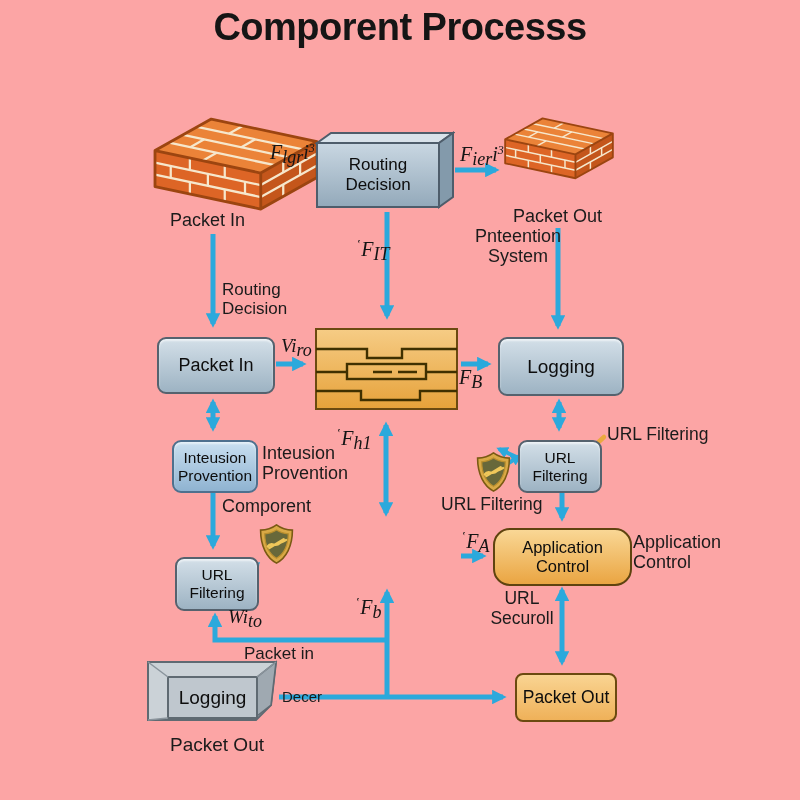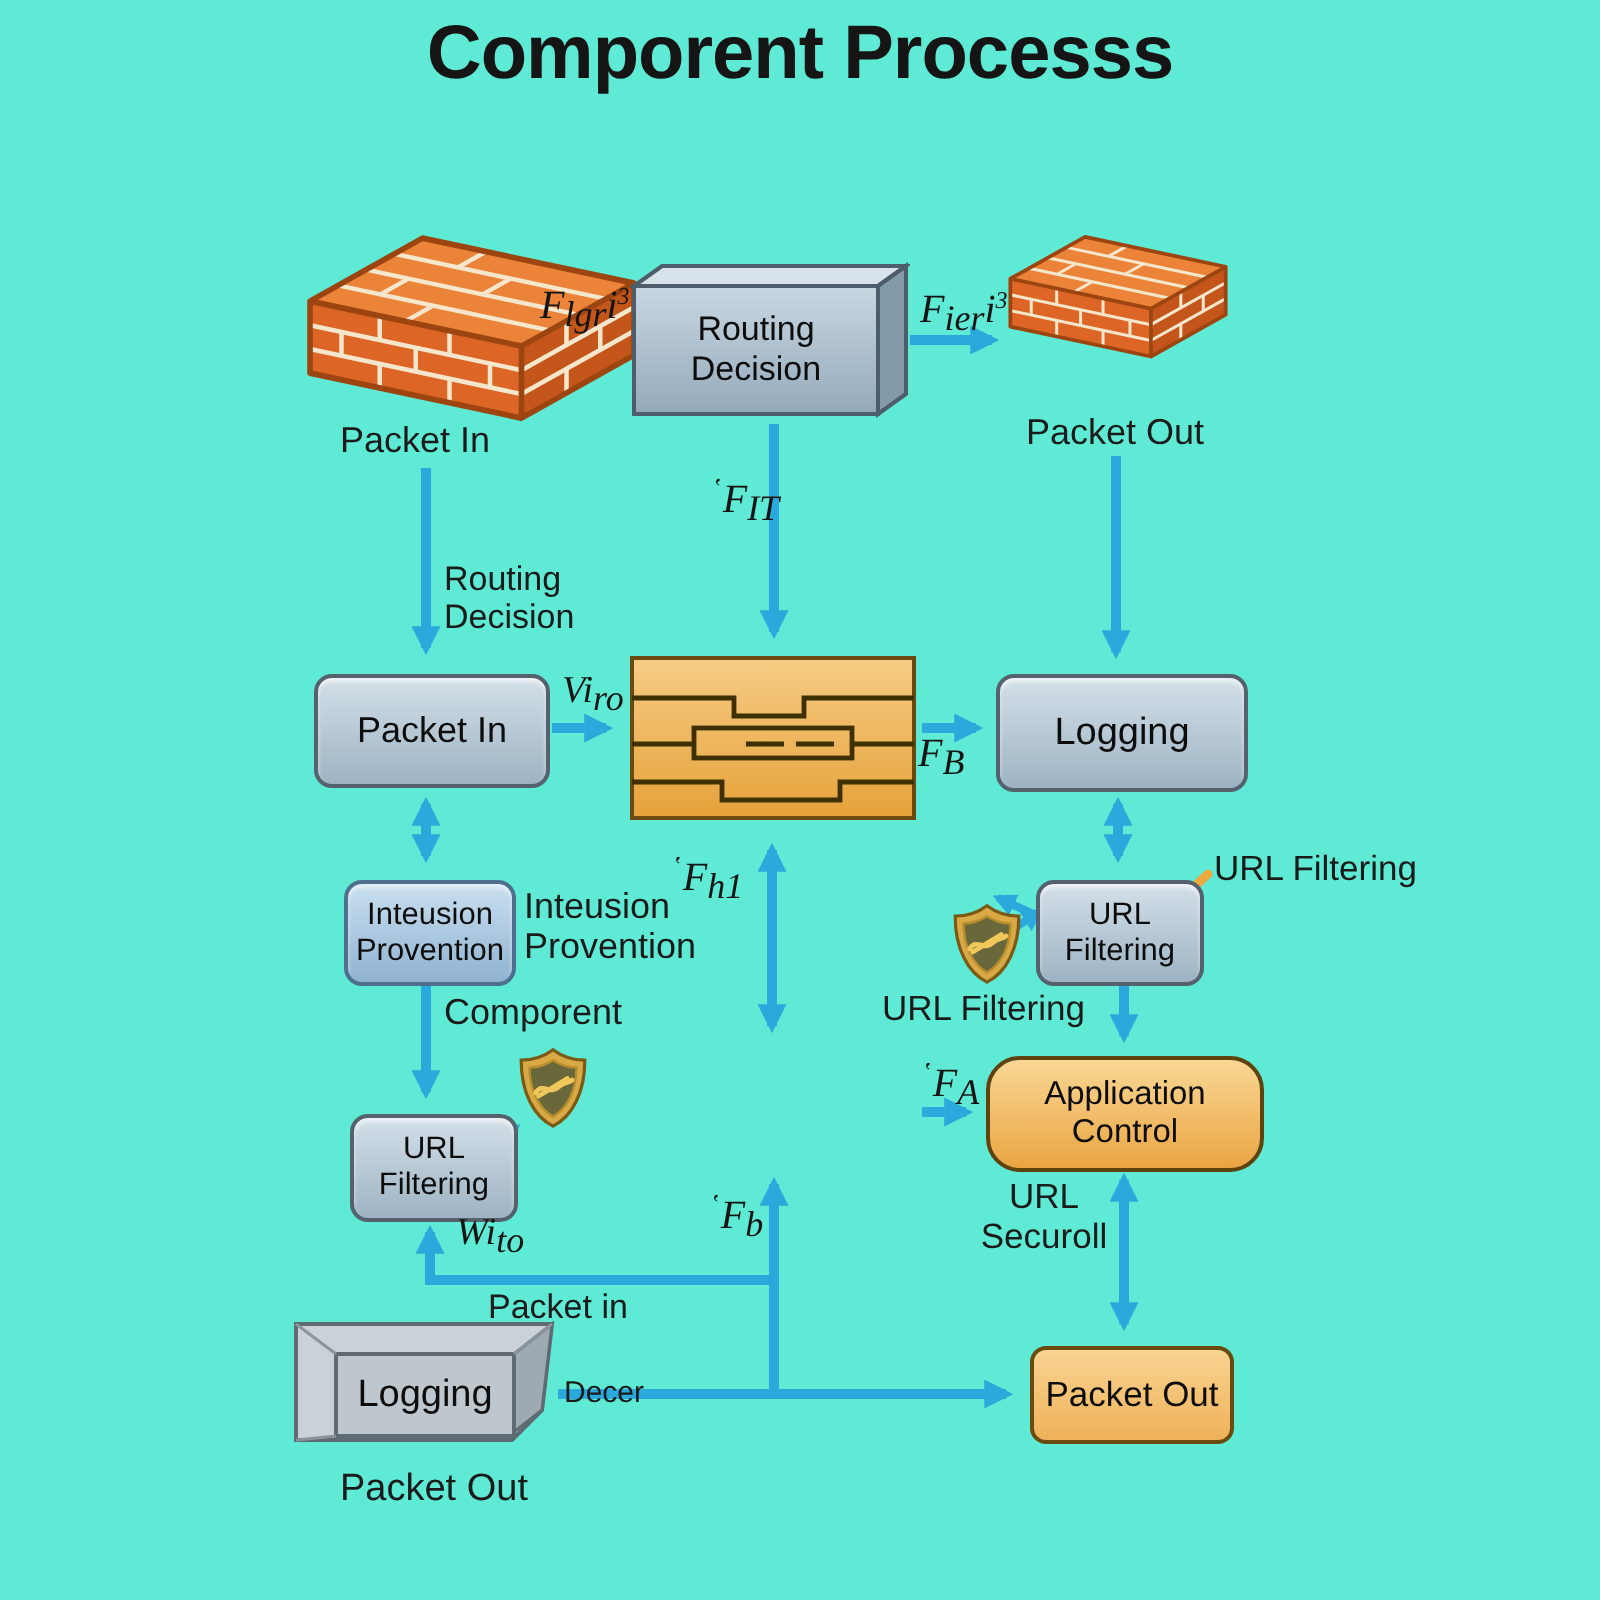--- a/index.html
+++ b/index.html
@@ -1,16 +1,16 @@
 <!DOCTYPE html>
 <html><head>
 <meta charset="utf-8">
 <style>
   html,body{margin:0;padding:0;background:#ffffff;}
-  #canvas{position:relative;width:800px;height:800px;background:#5eead4;overflow:hidden;
+  #canvas{position:relative;width:800px;height:800px;background:#fca5a5;overflow:hidden;
           font-family:"Liberation Sans",sans-serif;}
   .title{position:absolute;left:0;top:6px;width:100%;text-align:center;
          font-size:38px;font-weight:700;color:#151515;letter-spacing:-.5px;}
   .lbl{position:absolute;font-size:17px;line-height:1.13;color:#1b1b1b;white-space:pre-line;}
   .lbl.center{text-align:center;}
   .box{position:absolute;display:flex;align-items:center;justify-content:center;
        text-align:center;color:#0d0d0d;white-space:pre-line;line-height:1.15;}
   .blue{background:linear-gradient(#d3dfe8,#9db3c3);border:2px solid #55626e;border-radius:9px;
         box-shadow:inset 0 2px 2px rgba(255,255,255,.6);}
   .blue2{background:linear-gradient(#c9dff0,#8fb3d1);border:2px solid #4e708e;border-radius:9px;
@@ -96,20 +96,22 @@
   <div class="title">Comporent Processs</div>
 
   <svg class="svgabs" style="left:146px;top:85px" width="180" height="130" viewBox="0 0 160 115">
       <use href="#brickG"></use>
     </svg>
   <svg class="svgabs" style="left:499px;top:96px" width="120" height="86" viewBox="0 0 160 115">
       <use href="#brickG"></use>
     </svg>
   <div class="lbl" style="left:170px;top:210px;font-size:18px">Packet In</div>
   <div class="lbl" style="left:513px;top:206px;font-size:18px">Packet Out</div>
+  <div class="lbl center" style="left:465px;top:226px;width:106px;font-size:18px">Pnteention
+System</div>
 
   <svg class="svgabs" style="left:315px;top:131px" width="140" height="78">
     <polygon points="2,12 16,2 138,2 124,12" fill="#D8E2EA" stroke="#4E5D6B" stroke-width="2"></polygon>
     <polygon points="124,12 138,2 138,66 124,76" fill="#839AAB" stroke="#4E5D6B" stroke-width="2"></polygon>
     <rect x="2" y="12" width="122" height="64" fill="url(#frontGrad)" stroke="#4E5D6B" stroke-width="2"></rect>
   </svg>
   <div class="box" style="left:317px;top:145px;width:122px;height:60px;font-size:17px">Routing
 Decision</div>
 
   <svg class="svgabs" style="left:315px;top:328px" width="143" height="82">
@@ -151,20 +153,22 @@
   <div class="box" style="left:168px;top:677px;width:89px;height:41px;font-size:19px">Logging</div>
   <div class="lbl" style="left:170px;top:734px;font-size:19px">Packet Out</div>
 
   <div class="lbl" style="left:222px;top:280px">Routing
 Decision</div>
   <div class="lbl" style="left:262px;top:443px;font-size:18px">Inteusion
 Provention</div>
   <div class="lbl" style="left:607px;top:425px;font-size:17.5px">URL Filtering</div>
   <div class="lbl" style="left:441px;top:495px;font-size:17.5px">URL Filtering</div>
   <div class="lbl" style="left:222px;top:496px;font-size:18px">Comporent</div>
+  <div class="lbl" style="left:633px;top:532px;font-size:18px">Application
+Control</div>
   <div class="lbl center" style="left:490px;top:589px;width:64px;font-size:17.5px">URL
 Securoll</div>
   <div class="lbl" style="left:244px;top:644px">Packet in</div>
   <div class="lbl" style="left:282px;top:689px;font-size:15px">Decer</div>
 
   <div class="fx" style="left:269px;top:139px"><span class="pr"></span><span>F</span><sub>lgr</sub><span>i</span><sup>3</sup></div>
   <div class="fx" style="left:459px;top:141px"><span class="pr"></span><span>F</span><sub>ier</sub><span>i</span><sup>3</sup></div>
   <div class="fx" style="left:356px;top:236px"><span class="pr">ʽ</span><span>F</span><sub>IT</sub></div>
   <div class="fx" style="left:281px;top:335px;font-size:19px"><span>Vi</span><sub>ro</sub></div>
   <div class="fx" style="left:459px;top:366px"><span>F</span><sub>B</sub></div>

